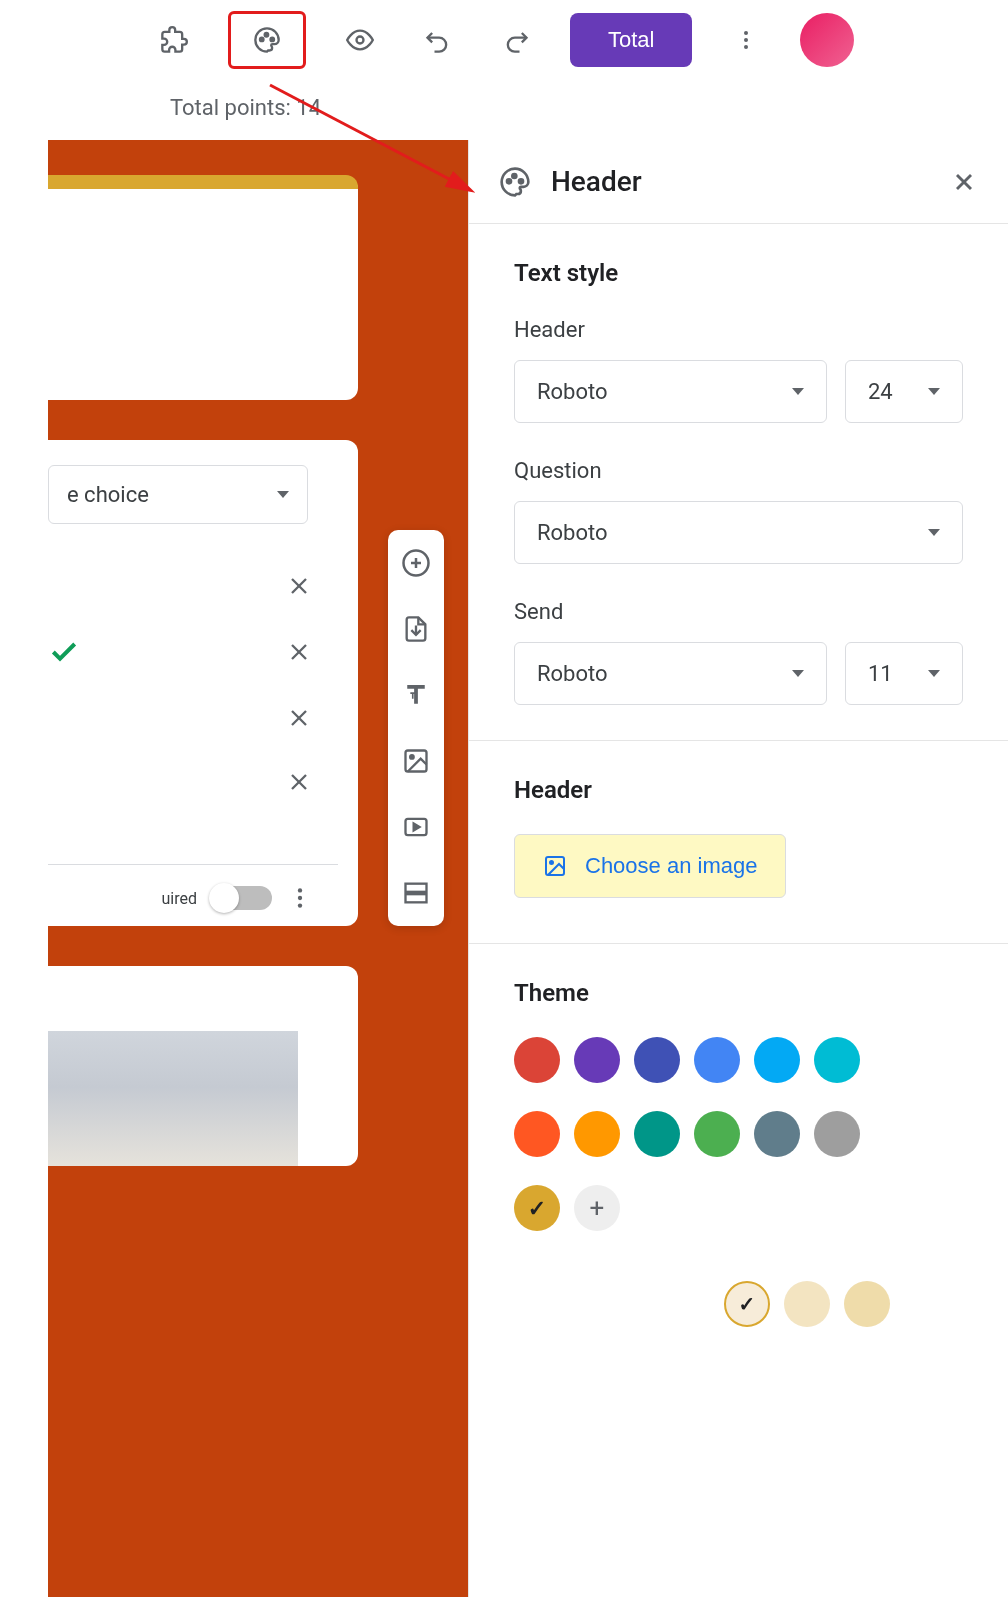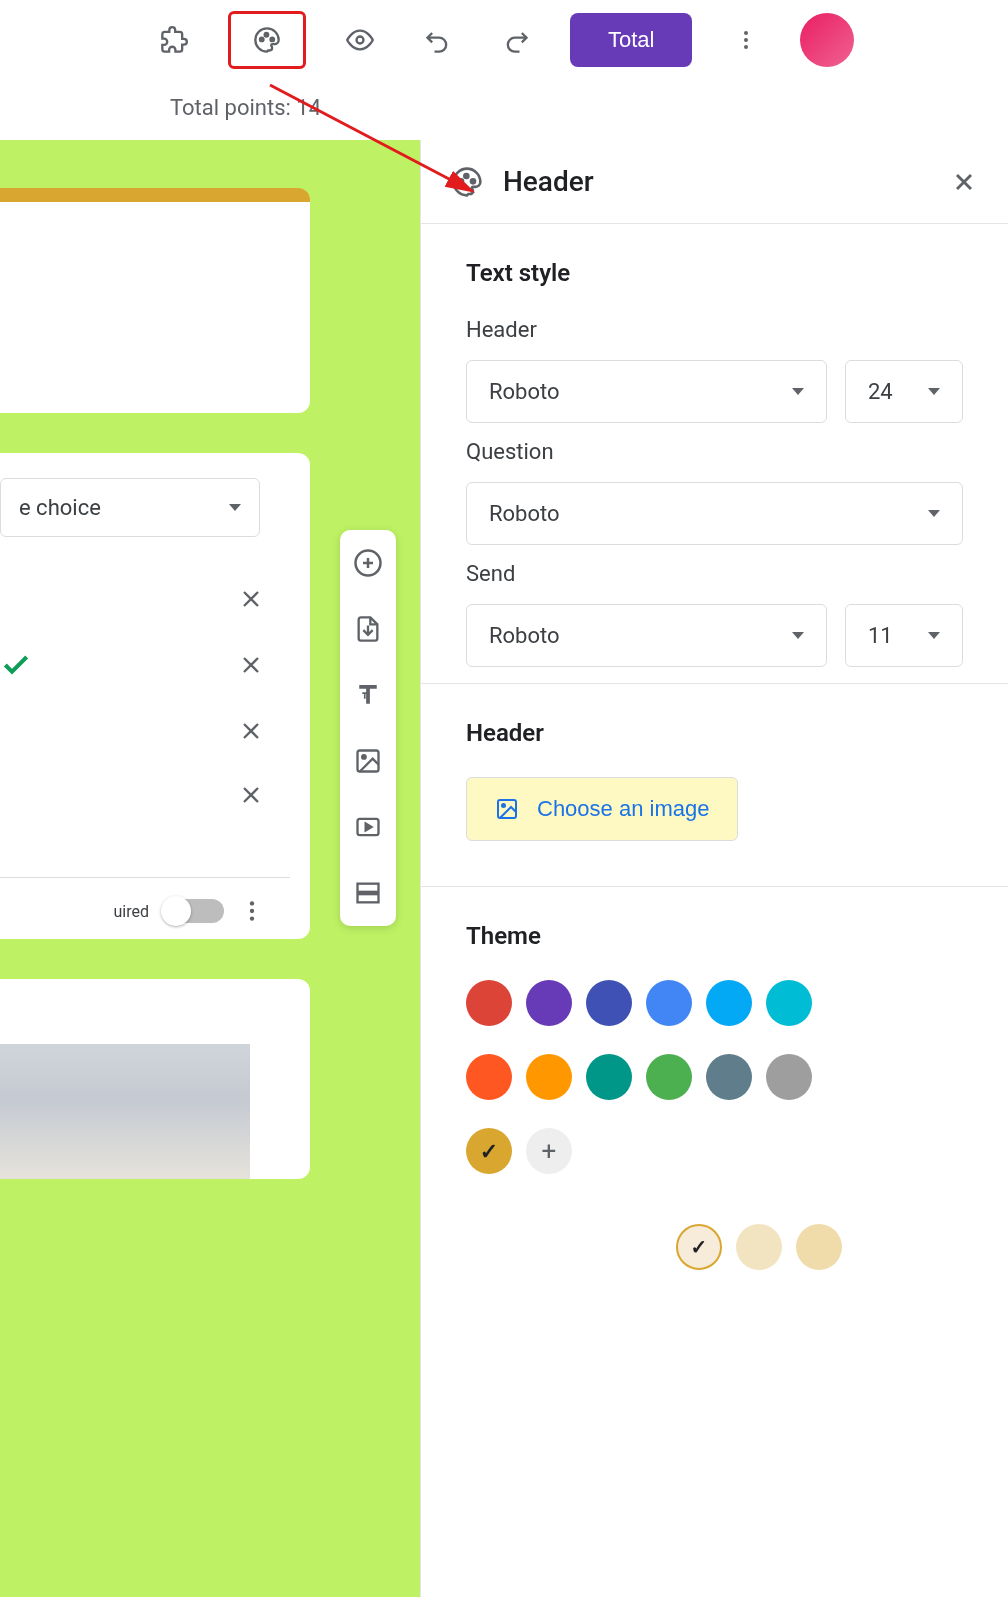--- a/index.html
+++ b/index.html
@@ -86,25 +86,26 @@
     
     
     .main-area {
       display: flex;
       position: relative;
       height: calc(100% - 165px);
     }
     
     
     .form-canvas {
-      background: #bef264;
+      background: #c2410c;
       width: 420px;
       height: 100%;
       position: relative;
-      padding-top: 48px;
+      padding-top: 35px;
+      margin-left: 48px;
     }
     .form-header-card {
       background: #fff;
       border-radius: 0 12px 12px 0;
       width: 310px;
       height: 225px;
       border-top: 14px solid #d9a72f;
       margin-bottom: 40px;
     }
     .form-question-card {
@@ -236,21 +237,21 @@
       margin-bottom: 30px;
     }
     .field-label {
       font-size: 22px;
       color: #3c4043;
       margin-bottom: 18px;
     }
     .select-row {
       display: flex;
       gap: 18px;
-      margin-bottom: 16px;
+      margin-bottom: 35px;
     }
     .select-box {
       border: 1px solid #dadce0;
       border-radius: 6px;
       padding: 18px 22px;
       display: flex;
       align-items: center;
       justify-content: space-between;
       font-size: 22px;
       color: #3c4043;

